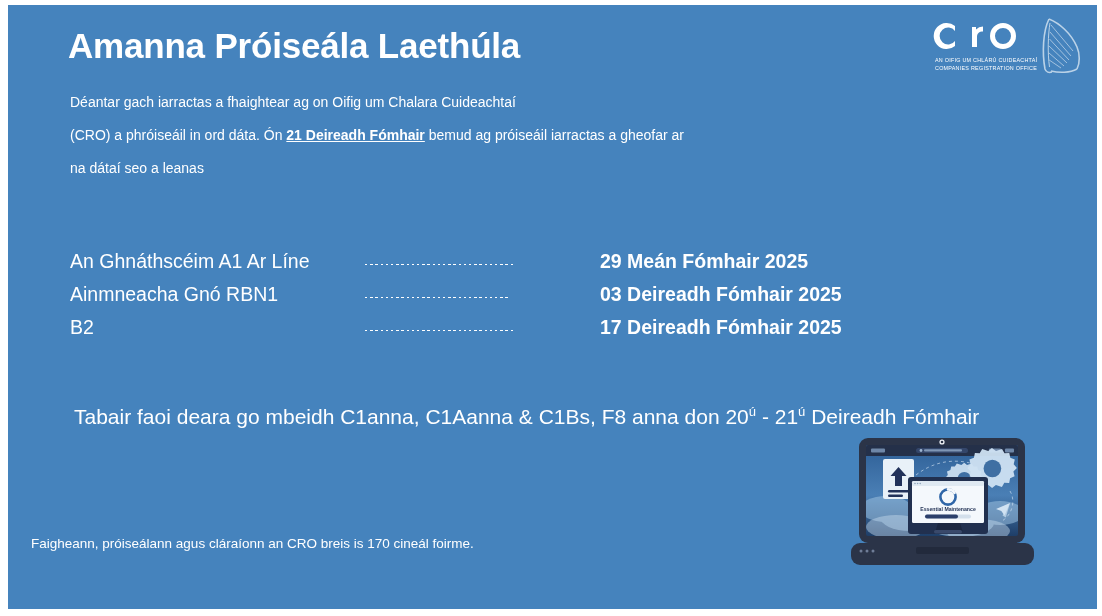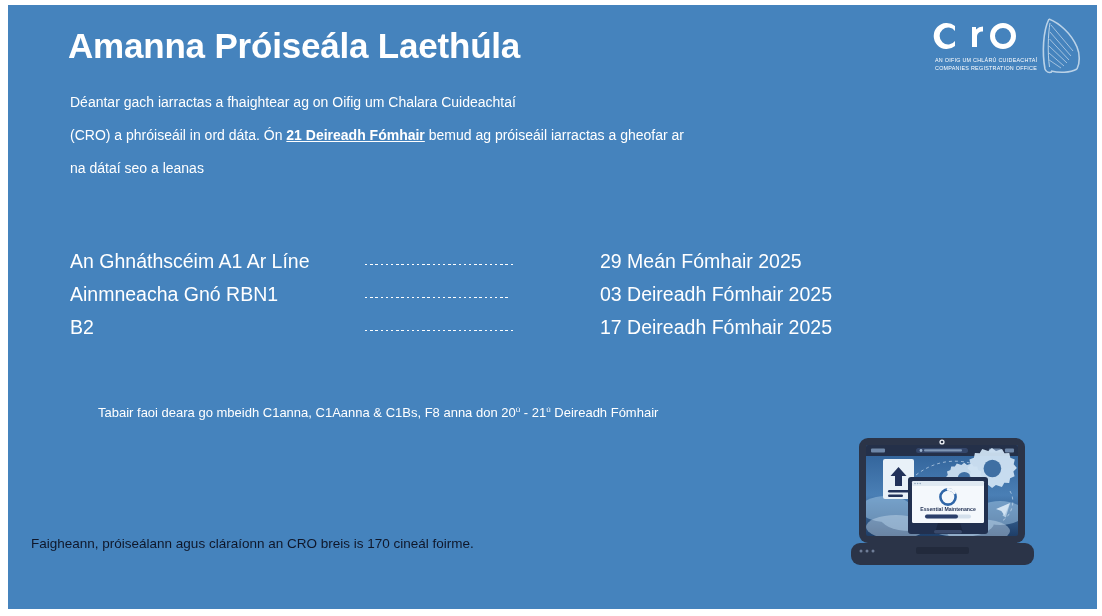--- a/index.html
+++ b/index.html
@@ -68,59 +68,58 @@
   #rows td {
     font-size: 19.5px;
     color: #ffffff;
     padding: 0;
     height: 33px;
     vertical-align: middle;
     white-space: nowrap;
   }
   td.col-type   { width: 295px; margin-top: 32px; }
   td.col-dots   { width: 235px; }
-  td.col-date   { width: 330px; }
+  td.col-date   { width: 330px; font-weight: bold; }
 
   .leader {
     display: inline-block;
     width: 150px;
     height: 1px;
     position: relative;
     top: -3px;
     background-image: repeating-linear-gradient(
       to right,
       #ffffff 0px, #ffffff 2.4px,
       rgba(255,255,255,0) 2.4px, rgba(255,255,255,0) 5.2px);
   }
   .leader.short { width: 143px; }
 
   
   #note {
     position: absolute;
     left: 66px;
     top: 400px;
-    font-size: 13px;
+    font-size: 21px;
     color: #ffffff;
     white-space: nowrap;
-    margin-left: 24px;
   }
   #note sup {
     font-size: 0.62em;
     vertical-align: super;
     line-height: 0;
   }
 
   
   #footer {
     position: absolute;
     left: 23px;
     top: 528px;
     font-size: 13.5px;
     line-height: 21px;
-    color: #0f172a;
+    color: #ffffff;
   }
 
   
   #logo {
     position: absolute;
     right: 8px;
     top: 8px;
     width: 156px;
     height: 66px;
   }

